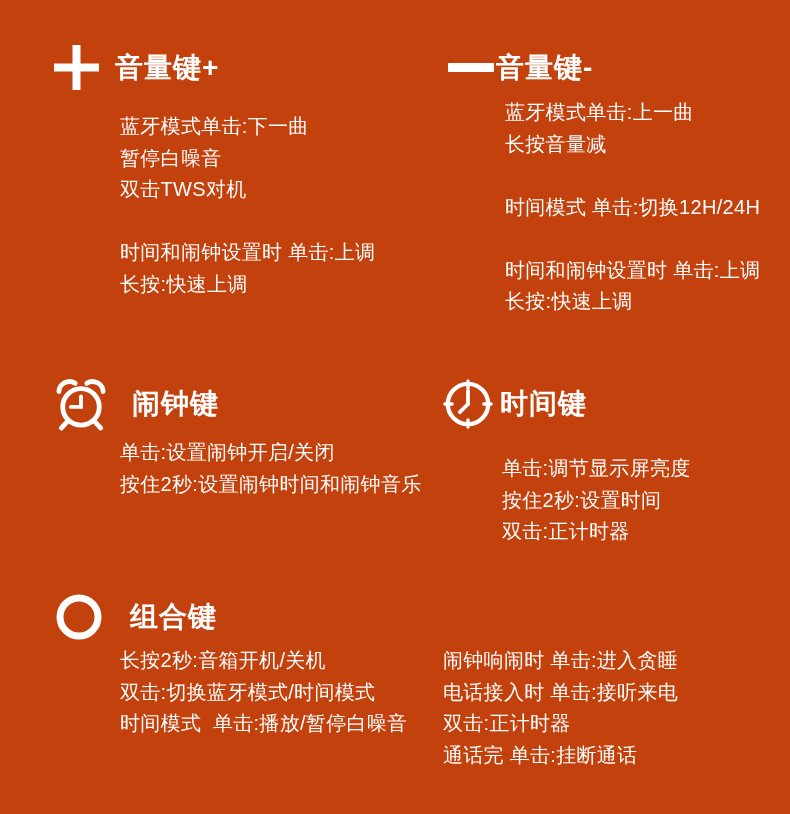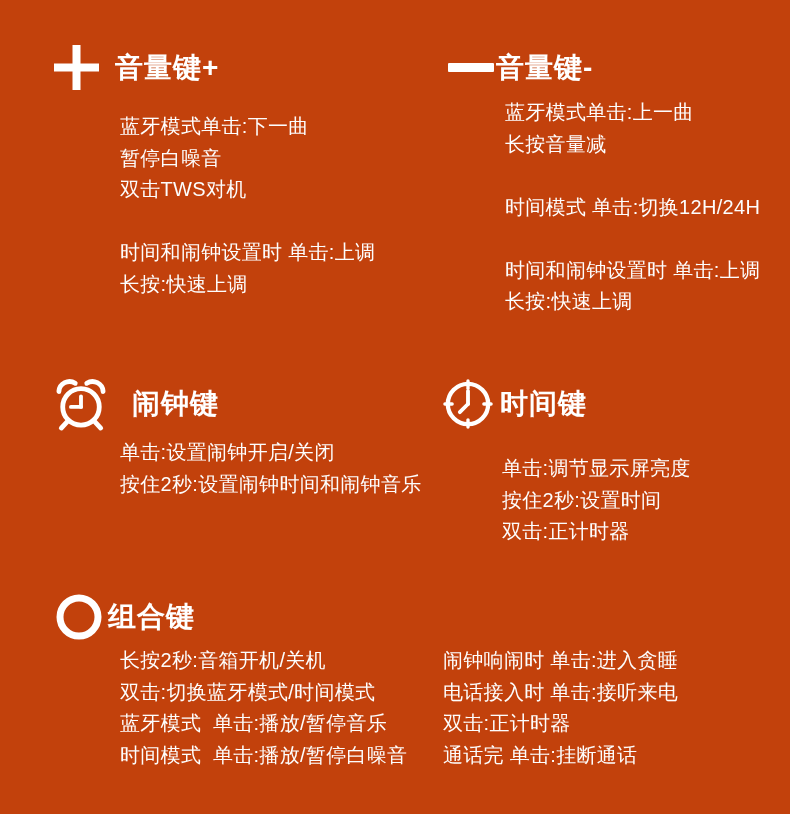--- a/index.html
+++ b/index.html
@@ -39,21 +39,21 @@
     font-weight: 500;
     letter-spacing: 0.3px;
     white-space: pre;
     color: #fdfdfd;
   }
   
   #hdr-volume-up   { left: 54px;  top: 45px;  gap: 16px; }
   #hdr-volume-down { left: 448px; top: 45px;  gap: 2px; }
   #hdr-alarm       { left: 56px;  top: 376px; gap: 26px; }
   #hdr-time        { left: 443px; top: 378px; gap: 7px;  }
-  #hdr-combo       { left: 56px;  top: 594px; gap: 6px; }
+  #hdr-combo       { left: 56px;  top: 594px; gap: 28px; }
   
   #body-volume-up   { left: 120px; top: 97px; margin-top: 14px;  }
   #body-volume-down { left: 505px; top: 97px;  }
   #body-alarm       { left: 120px; top: 437px; }
   #body-time        { left: 502px; top: 437px; margin-top: 16px; }
   #body-combo-left  { left: 120px; top: 645px; }
   #body-combo-right { left: 443px; top: 645px; }
 </style>
 </head>
 <body>
@@ -142,21 +142,20 @@
     <span class="icon">
       <svg width="46" height="46" viewBox="0 0 46 46">
         <circle cx="23" cy="23" r="19" stroke="#ffffff" stroke-width="7" fill="none"></circle>
       </svg>
     </span>
     <h2 class="title">组合键</h2>
   </div>
   <div class="body" id="body-combo-left">
     <div class="line">长按2秒:音箱开机/关机</div>
     <div class="line">双击:切换蓝牙模式/时间模式</div>
-    <div class="line">蓝牙模式  单击:播放/暂停音乐</div>
     <div class="line">时间模式  单击:播放/暂停白噪音</div>
   </div>
   <div class="body" id="body-combo-right">
     <div class="line">闹钟响闹时 单击:进入贪睡</div>
     <div class="line">电话接入时 单击:接听来电</div>
     <div class="line">双击:正计时器</div>
     <div class="line">通话完 单击:挂断通话</div>
   </div>
 
 </div>

